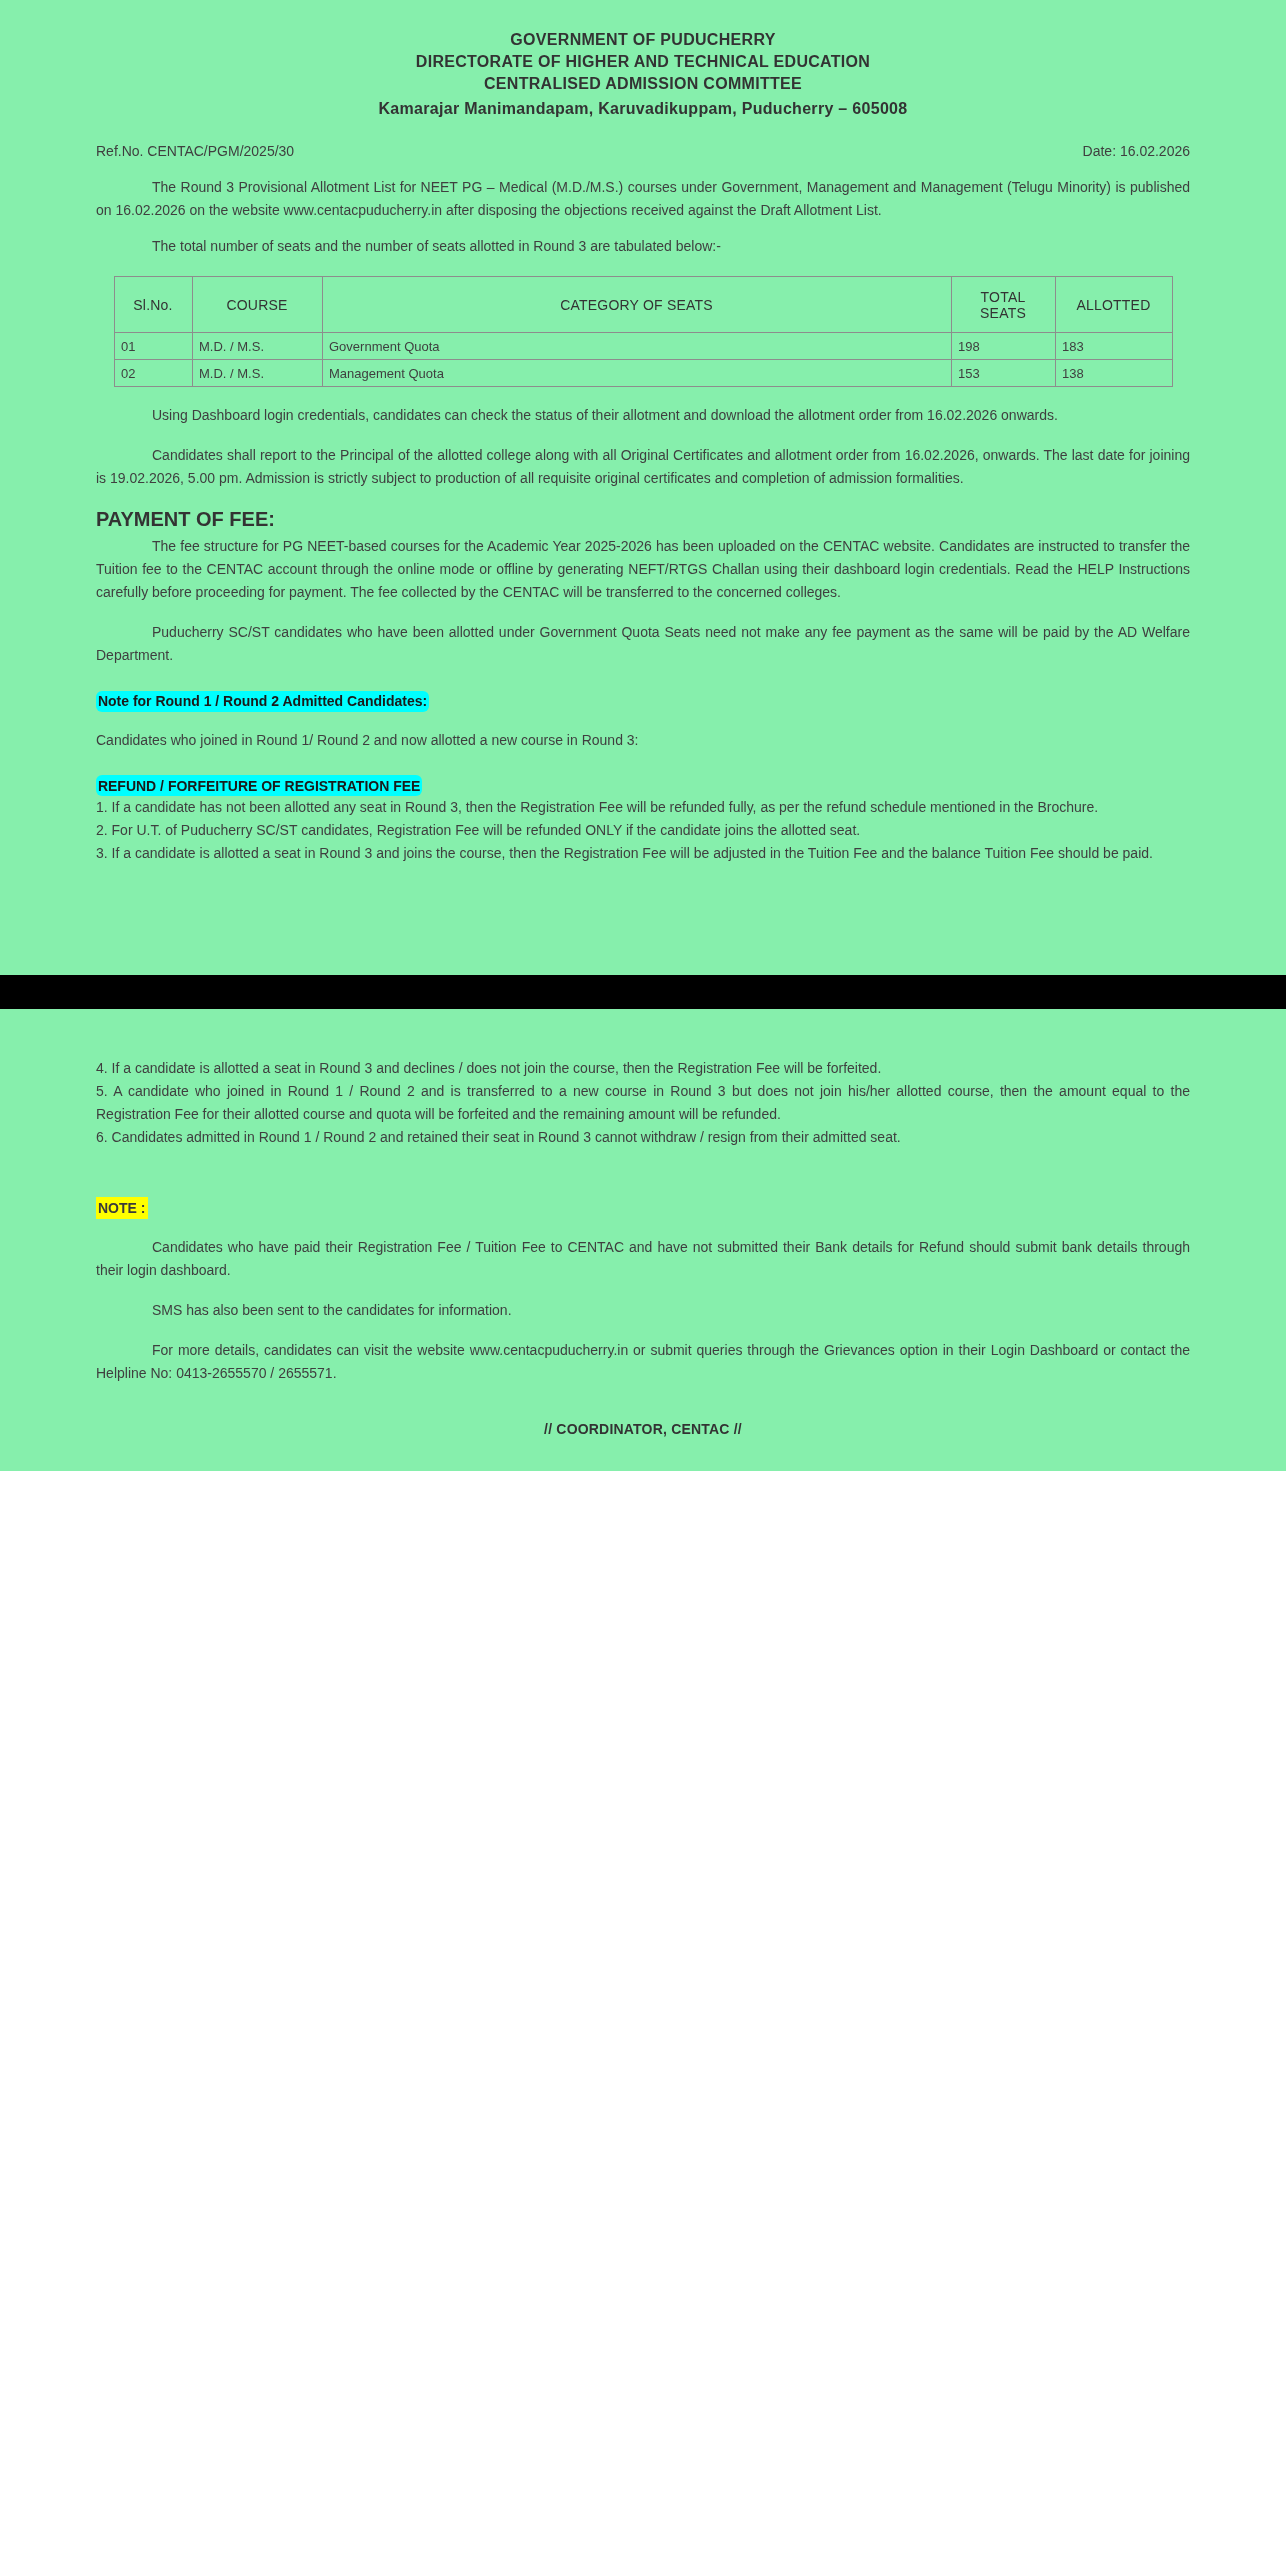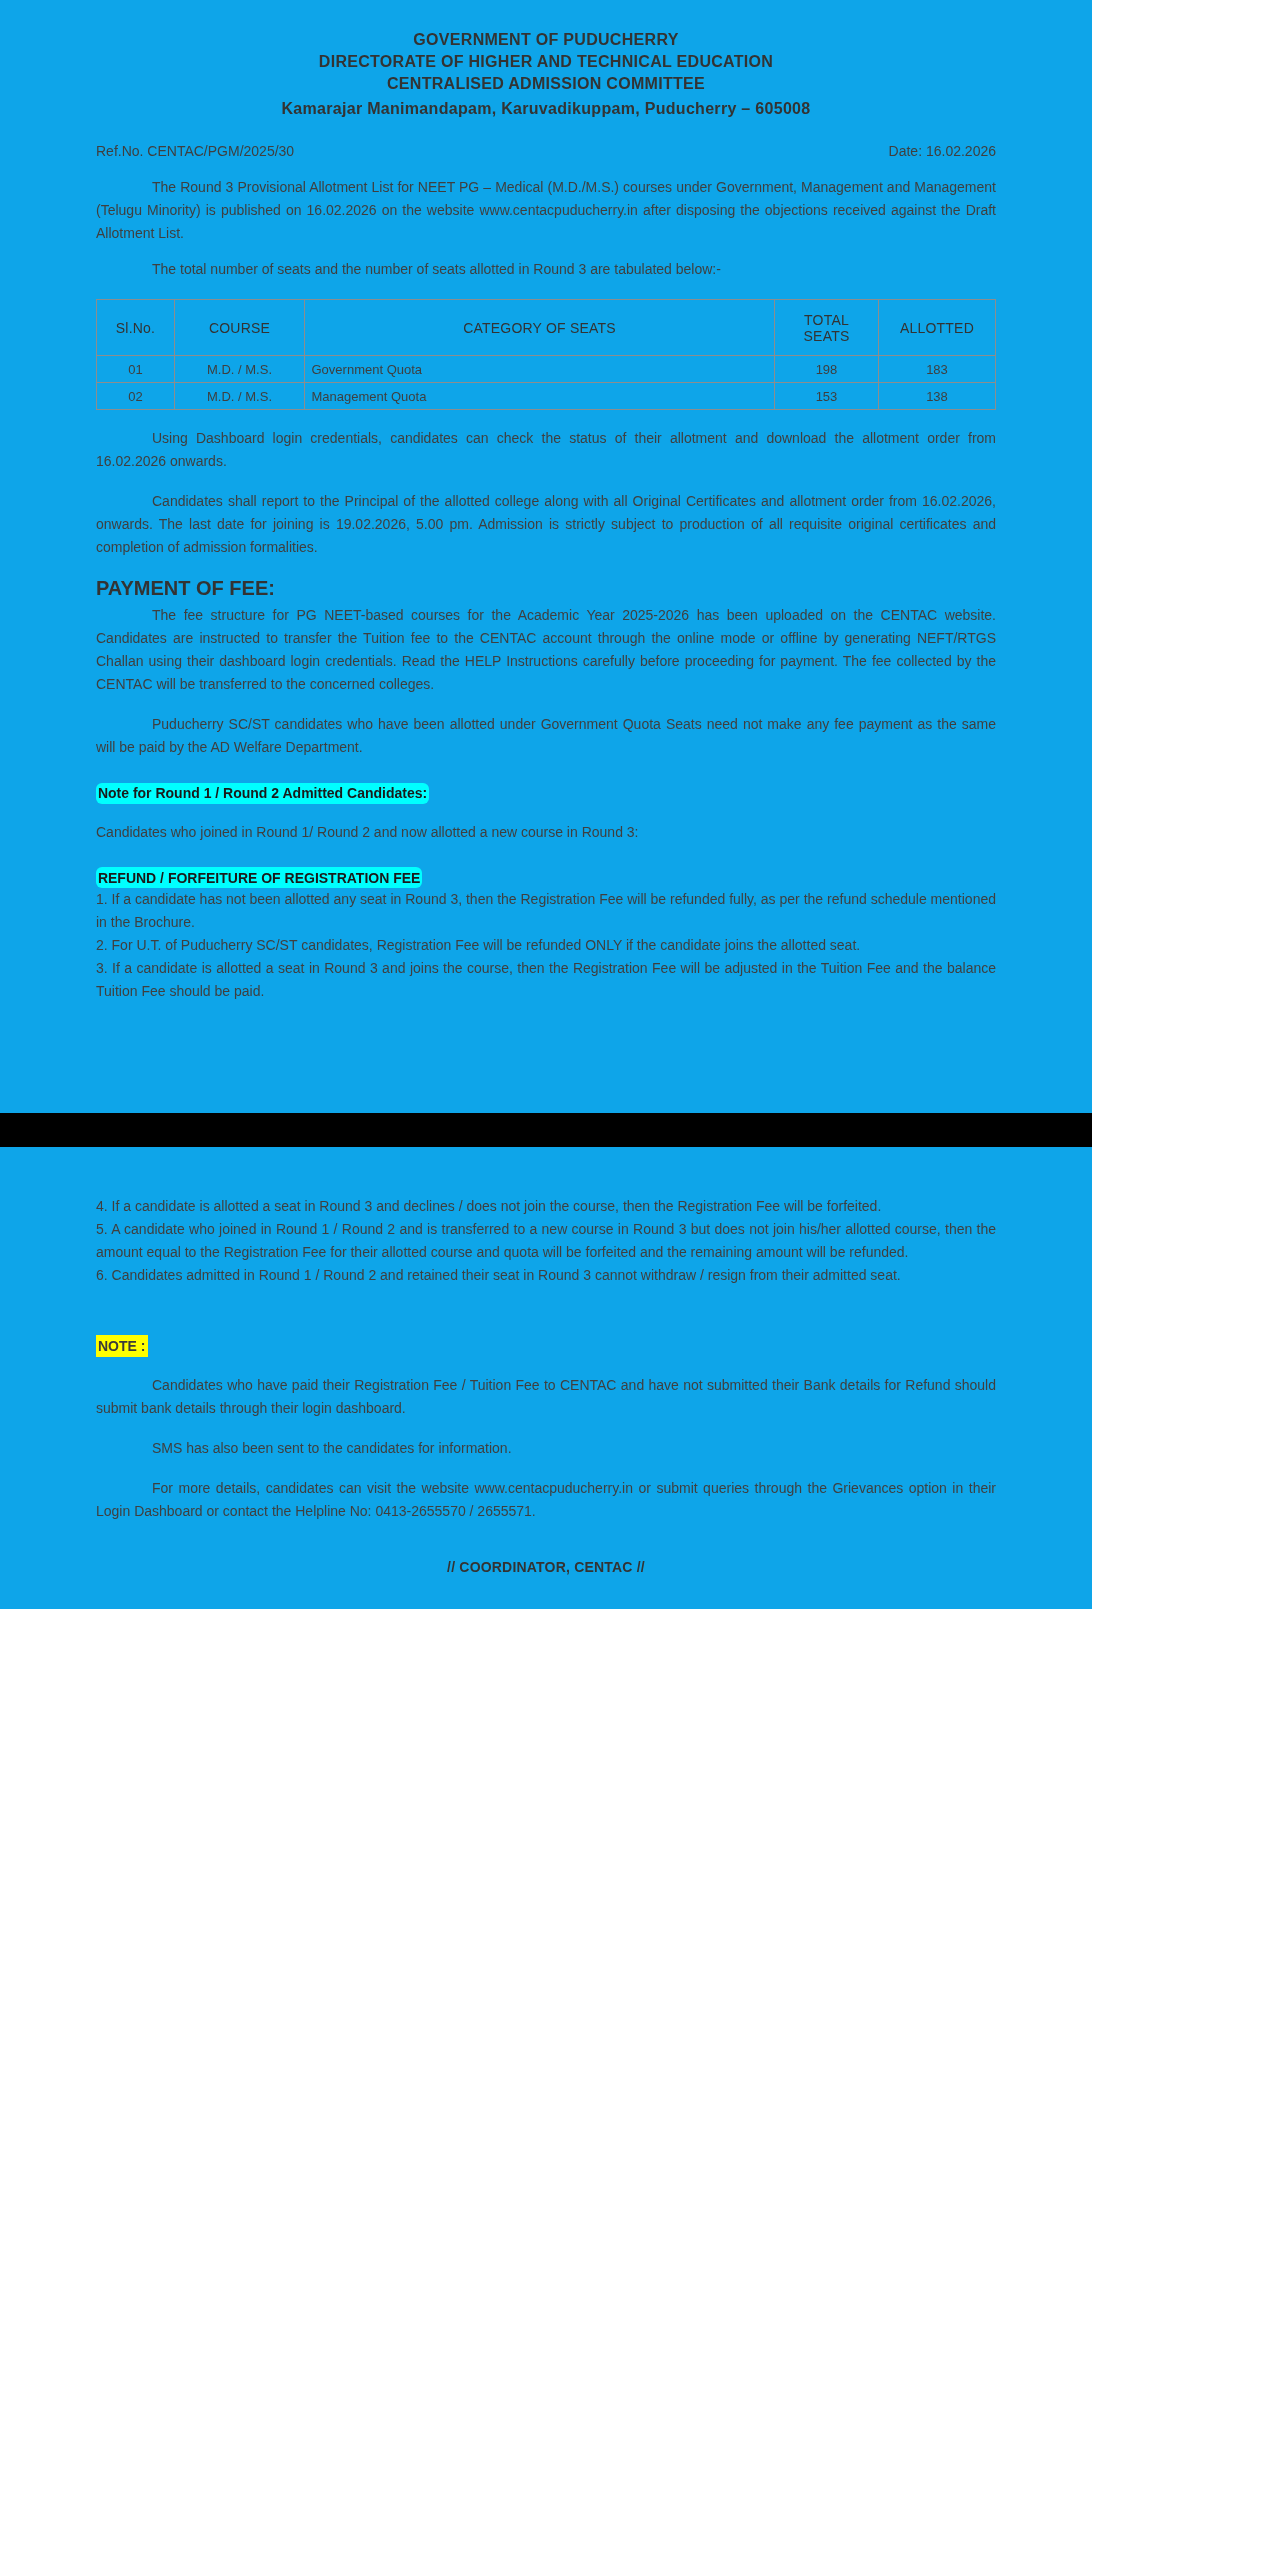--- a/index.html
+++ b/index.html
@@ -6,22 +6,22 @@
   html, body { margin: 0; padding: 0; }
   body {
     width: 1286px;
     background: #ffffff;
     font-family: "Liberation Sans", sans-serif;
     color: #3a3a3a;
     -webkit-font-smoothing: none;
   }
 
   .page {
-    width: 1092px;
-    background: #0ea5e9;
+    width: 1286px;
+    background: #86efac;
     padding: 0;
   }
 
   
   .sheet {
     padding: 29px 96px 26px 96px;
   }
 
   .hdr {
     text-align: center;
@@ -85,21 +85,21 @@
   }
   table.seats thead th {
     font-weight: normal;
     text-align: center;
     font-size: 14px;
     letter-spacing: 0.2px;
     height: 56px;
     color: #333;
   }
   table.seats tbody td { height: 27px; }
-  td.c { text-align: center; }
+  td.c { }
   td.l { text-align: left; padding-left: 9px; }
   .col-sl    { width: 78px; }
   .col-crs   { width: 130px; }
   .col-cat   { width: auto; }
   .col-tot   { width: 104px; }
   .col-allot { width: 117px; }
   table.seats tbody tr:last-child td { border-top-width: 1.9px; border-top-color: #2e2e2e; }
 
   .sec-head {
     margin: 18px 0 0 0;

